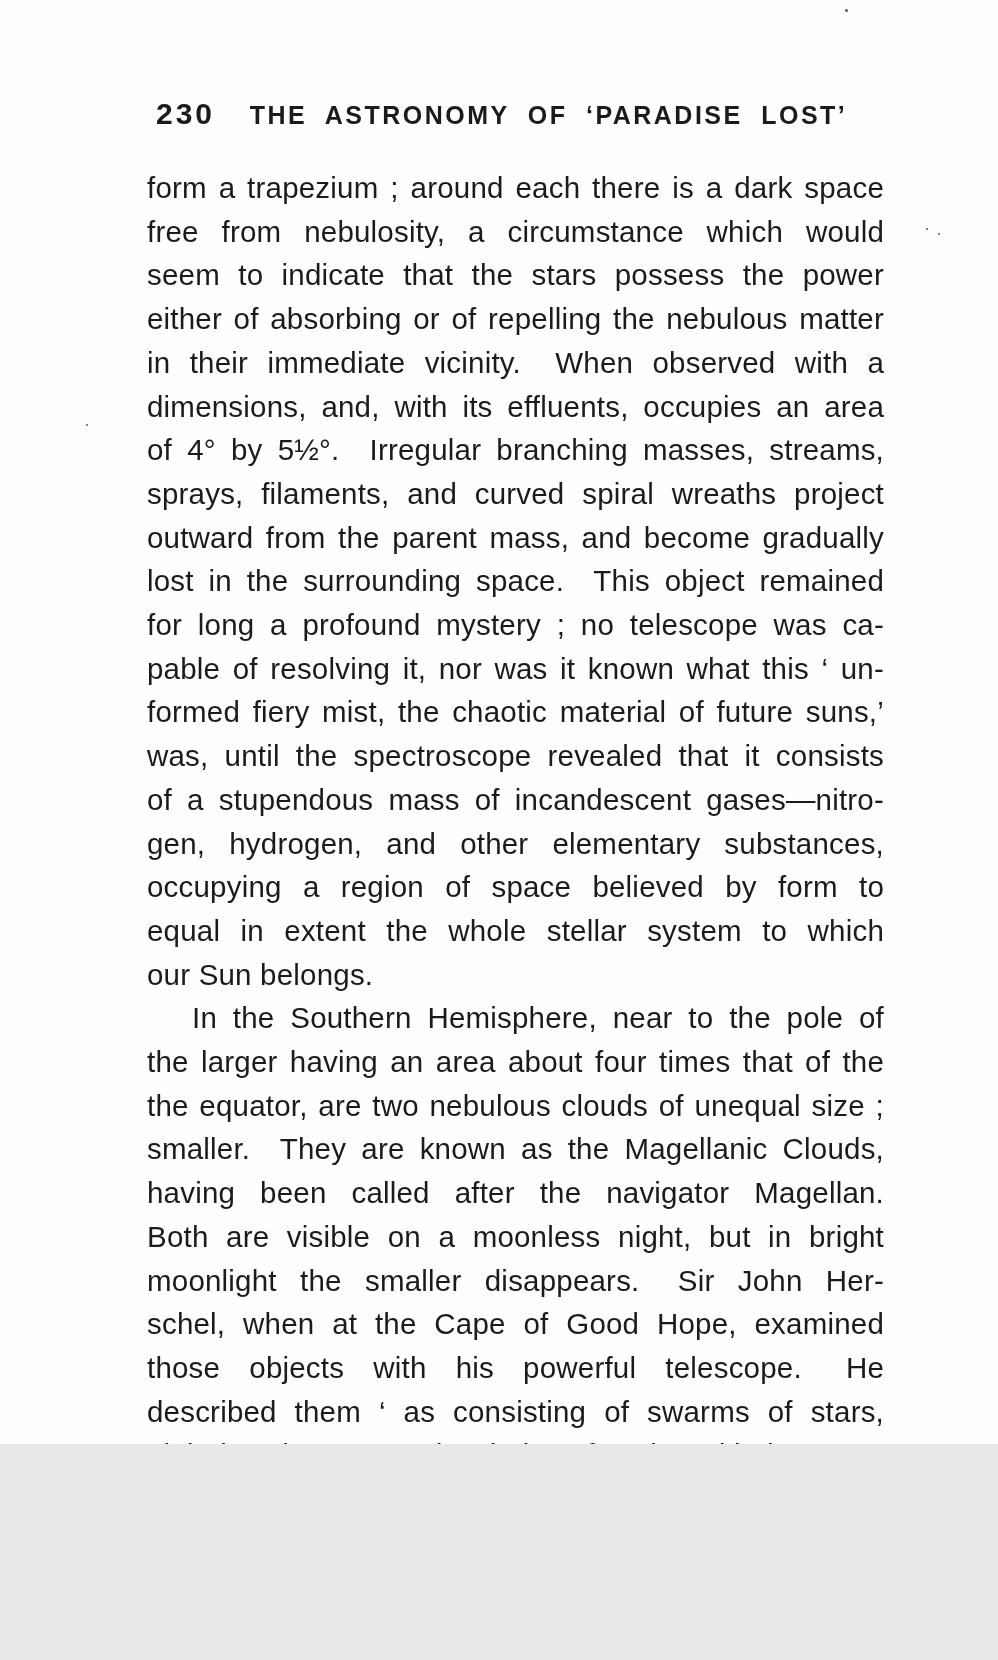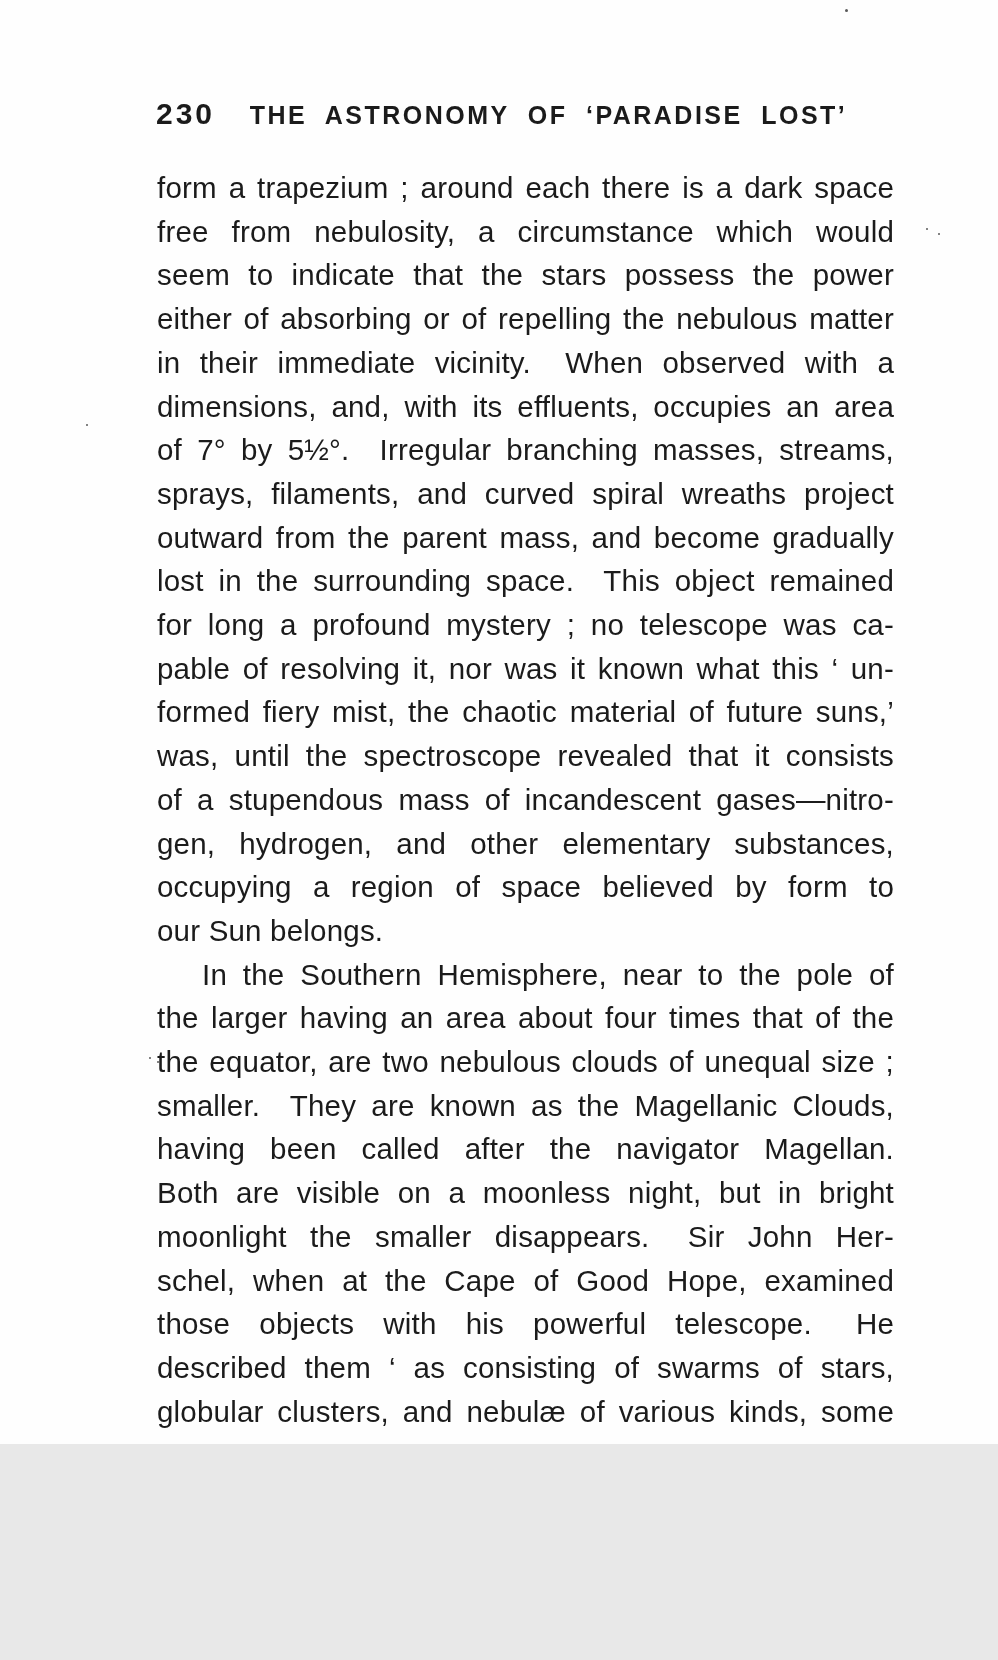--- a/index.html
+++ b/index.html
@@ -34,21 +34,21 @@
     flex: 1 1 auto;
     text-align: center;
     font-size: 25px;
     font-weight: bold;
     letter-spacing: 2.5px;
     word-spacing: 9px;
     white-space: nowrap;
   }
   .page-body {
     position: absolute;
-    left: 157px;
+    left: 147px;
     top: 166px;
     width: 737px;
   }
   .paragraph {
     margin: 0;
   }
   .line {
     font-size: 29.5px;
     line-height: 43.7px;
     text-align: justify;
@@ -80,31 +80,32 @@
   </div>
 
   <div class="page-body">
       <div class="paragraph">
         <div class="line">form a trapezium ; around each there is a dark space</div>
         <div class="line">free from nebulosity, a circumstance which would</div>
         <div class="line">seem to indicate that the stars possess the power</div>
         <div class="line">either of absorbing or of repelling the nebulous matter</div>
         <div class="line">in their immediate vicinity.  When observed with a</div>
         <div class="line">dimensions, and, with its effluents, occupies an area</div>
-        <div class="line">of 7° by 5½°.  Irregular branching masses, streams,</div>
+        <div class="line">of 4° by 5½°.  Irregular branching masses, streams,</div>
         <div class="line">sprays, filaments, and curved spiral wreaths project</div>
         <div class="line">outward from the parent mass, and become gradually</div>
         <div class="line">lost in the surrounding space.  This object remained</div>
         <div class="line">for long a profound mystery ; no telescope was ca-</div>
         <div class="line">pable of resolving it, nor was it known what this ‘ un-</div>
         <div class="line">formed fiery mist, the chaotic material of future suns,’</div>
         <div class="line">was, until the spectroscope revealed that it consists</div>
         <div class="line">of a stupendous mass of incandescent gases—nitro-</div>
         <div class="line">gen, hydrogen, and other elementary substances,</div>
         <div class="line">occupying a region of space believed by form to</div>
+        <div class="line">equal in extent the whole stellar system to which</div>
         <div class="line last-left">our Sun belongs.</div>
       </div>
       <div class="paragraph">
         <div class="line indent">In the Southern Hemisphere, near to the pole of</div>
         <div class="line">the larger having an area about four times that of the</div>
         <div class="line">the equator, are two nebulous clouds of unequal size ;</div>
         <div class="line">smaller.  They are known as the Magellanic Clouds,</div>
         <div class="line">having been called after the navigator Magellan.</div>
         <div class="line">Both are visible on a moonless night, but in bright</div>
         <div class="line">moonlight the smaller disappears.  Sir John Her-</div>

